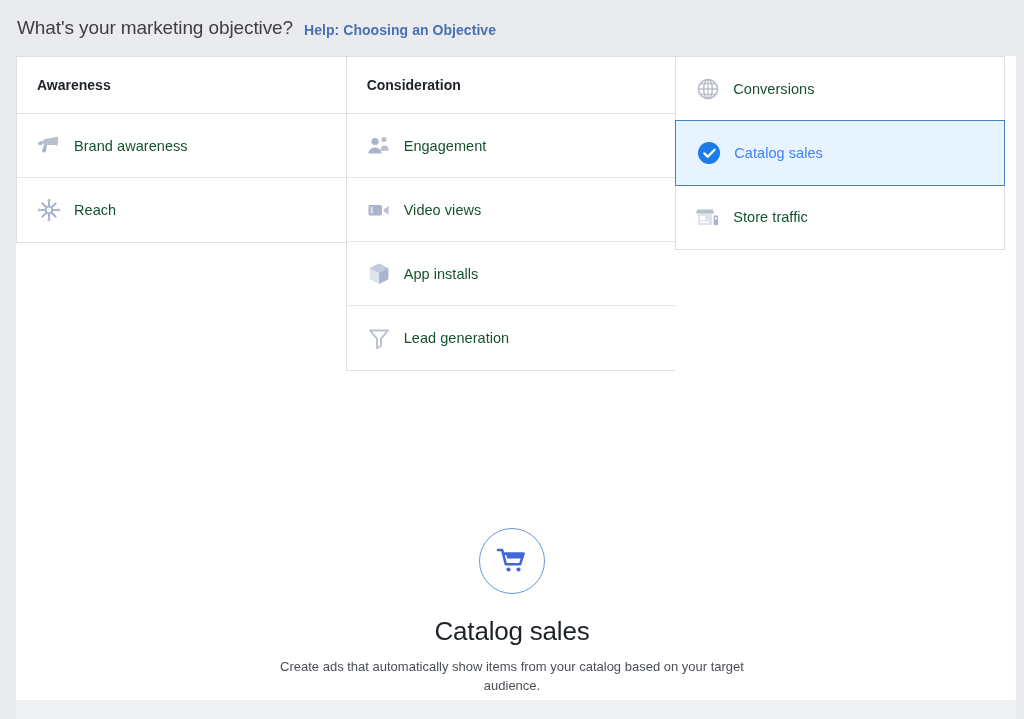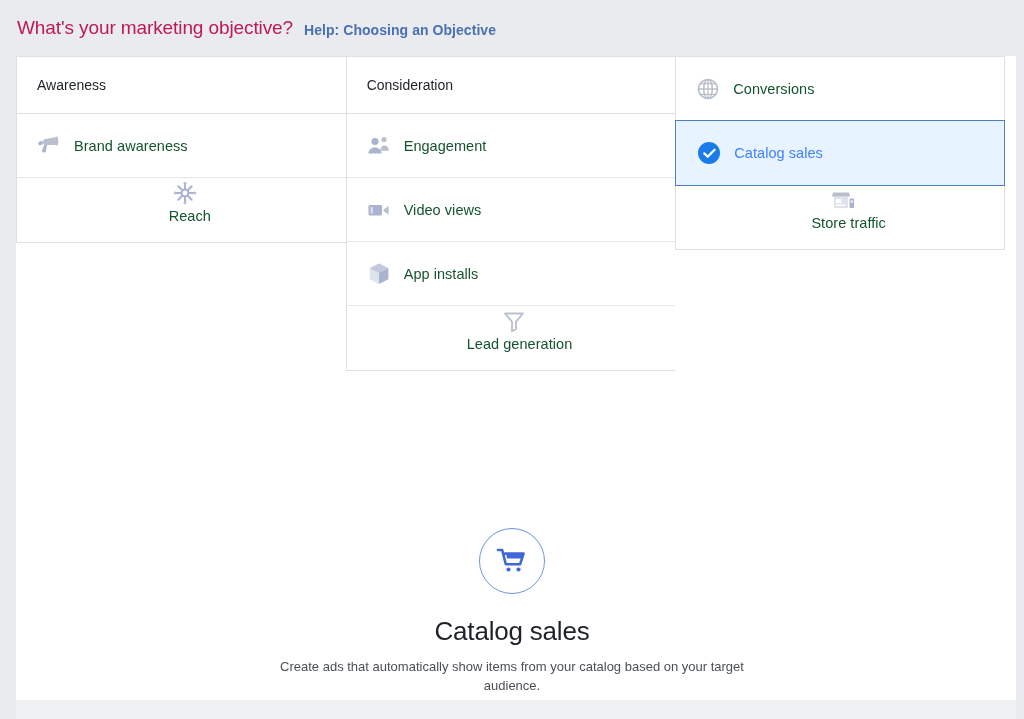--- a/index.html
+++ b/index.html
@@ -28,21 +28,21 @@
     width: 1024px;
     height: 56px;
     display: flex;
     align-items: center;
     padding-left: 17px;
     box-sizing: border-box;
     background: #e9ebee;
   }
   .header-title {
     font-size: 19px;
-    color: #be185d;
+    color: #404040;
     font-weight: 400;
     letter-spacing: -0.1px;
     line-height: 22px;
   }
   .header-help {
     font-size: 14px;
     color: #4b6fb3;
     font-weight: bold;
     margin-left: 11px;
     margin-top: 4px;
@@ -81,36 +81,36 @@
   .col:last-child {
     border-right: 1px solid #dddfe2;
   }
   .col-head {
     height: 57px;
     display: flex;
     align-items: center;
     padding-left: 20px;
     box-sizing: border-box;
     font-size: 14px;
-    font-weight: normal;
+    font-weight: bold;
     color: #1d2129;
     border-bottom: 1px solid #dddfe2;
     background: #fff;
   }
   .obj-row {
     height: 64px;
     display: flex;
     align-items: center;
     padding-left: 17px;
     box-sizing: border-box;
     border-bottom: 1px solid #e4e6e9;
     cursor: pointer;
     background: #fff;
   }
-  .obj-row:last-child { border-bottom: none; flex-direction: column; }
+  .obj-row:last-child { border-bottom: none; }
   .obj-row .ic {
     width: 30px;
     height: 30px;
     flex: 0 0 30px;
     display: flex;
     align-items: center;
     justify-content: center;
     margin-right: 10px;
   }
   .obj-row .lbl {

